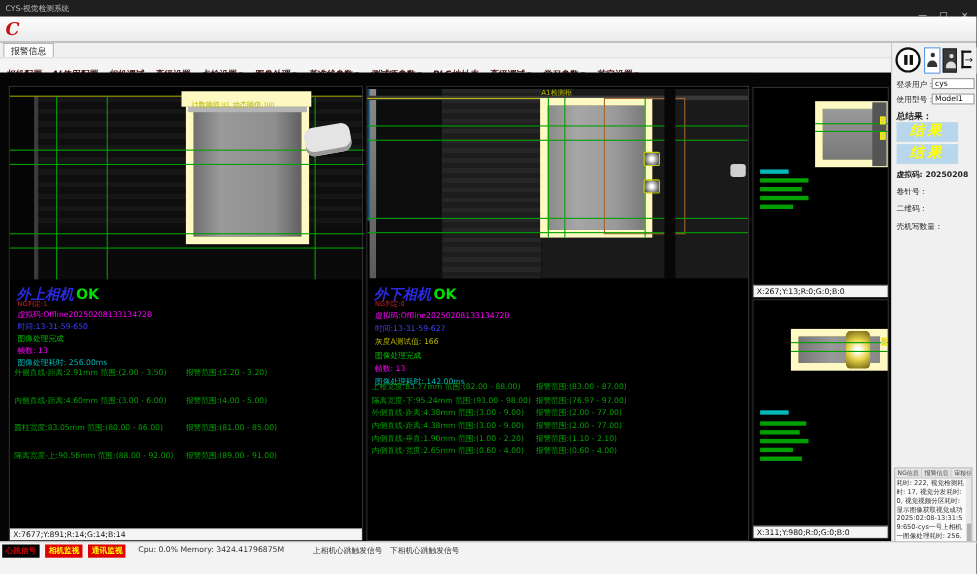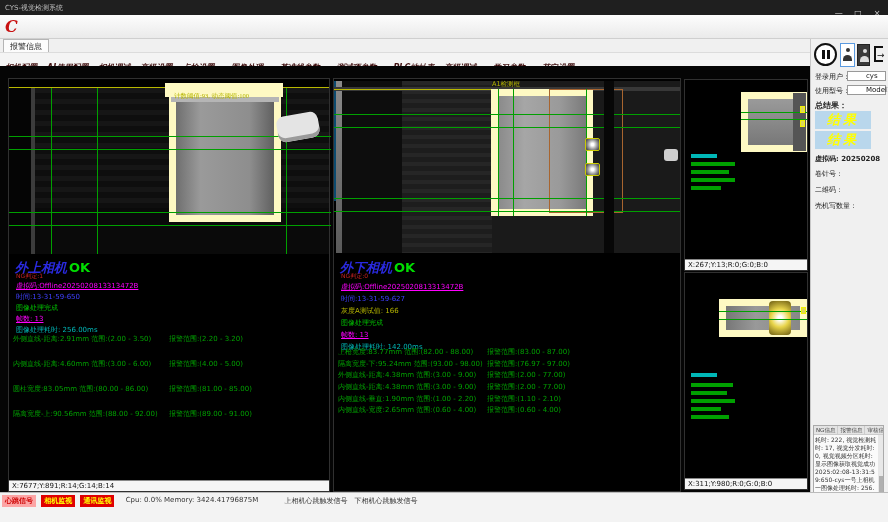--- a/index.html
+++ b/index.html
@@ -52,21 +52,21 @@
   
   .rtitle{position:absolute;left:6px;top:178px;white-space:nowrap;}
   .cam-name{font:bold italic 13px "DejaVu Sans",sans-serif;color:#2a2ae0;}
   .ok{font:bold 13px "DejaVu Sans",sans-serif;color:#00dd00;margin-left:2px;}
   .rsub{position:absolute;left:7px;top:193px;font-size:6px;color:#cc2222;}
   .rlines{position:absolute;left:7px;right:2px;}
   .panel-left .rlines{top:202px;}
   .panel-mid .rlines{top:202px;}
   .rline{font-size:7px;line-height:11px;white-space:nowrap;}
   .panel-mid .rline{line-height:12px;}
-  .c-magenta{color:#ff00ff;text-decoration:underline;}.c-blue{color:#4040ff;}.c-green{color:#00c000;}
+  .c-magenta{color:#ff00ff;}.c-blue{color:#4040ff;}.c-green{color:#00c000;}
   .c-cyan{color:#00b7b7;}.c-olive{color:#b5b500;}
   .meas{position:absolute;left:0;right:0;}
   #left-meas{top:255px;}
   #mid-meas{top:268px;}
   .mrow{position:relative;}
   #left-meas .mrow{height:25px;}
   #mid-meas .mrow{height:11.7px;}
   .mtext,.malarm{position:absolute;top:0;font-size:7px;color:#00a000;white-space:nowrap;}
   .mtext{left:4px;}
   #left-meas .malarm{left:160px;}
@@ -87,39 +87,39 @@
   .btn-user-dark{left:46px;top:5px;width:13px;height:22px;background:#3a3a3a;border:1px solid #222;}
   .btn-exit{left:61px;top:4px;width:16px;height:24px;background:#f0f0f0;}
   .person{position:absolute;left:2px;top:4px;width:9px;height:13px;}
   .person:before{content:"";position:absolute;left:2.5px;top:0;width:4px;height:4px;border-radius:50%;background:#333;}
   .person:after{content:"";position:absolute;left:0;bottom:0;width:9px;height:6px;border-radius:5px 5px 0 0;background:#333;}
   .btn-user-dark .person:before,.btn-user-dark .person:after{background:#ddd;}
   .door{position:absolute;left:2px;top:3px;width:9px;height:16px;border:2px solid #111;border-right:none;}
   .doorarrow{position:absolute;left:5px;top:8px;font-size:9px;color:#111;line-height:8px;}
   .srow{position:absolute;left:4px;white-space:nowrap;}
   .sfield{position:absolute;left:36px;width:39px;height:10px;background:#fff;border:1px solid #999;
-          font-size:7px;line-height:9px;padding-left:18px;color:#111;}
+          font-size:7px;line-height:9px;padding-left:2px;color:#111;}
   .stotal{font-weight:bold;font-size:8px;}
   .resultbox{position:absolute;left:4px;width:56px;height:18px;background:#b9d7ec;
              font:bold italic 13px "DejaVu Sans",sans-serif;color:#ffff00;text-align:center;
              line-height:18px;letter-spacing:3px;}
   .vcode{font-weight:bold;}
   .infobox{position:absolute;left:2px;top:386px;width:71px;height:70px;background:#fafafa;border:1px solid #aaa;}
   .info-tabs{position:absolute;left:0;top:0;right:0;height:9px;background:#e4e4e4;border-bottom:1px solid #ccc;
              white-space:nowrap;overflow:hidden;}
   .itab{display:inline-block;font-size:5.5px;color:#444;padding:1px 2px 0;border-right:1px solid #ccc;cursor:pointer;}
   .info-body{position:absolute;left:1px;top:10px;right:6px;bottom:1px;font-size:6px;line-height:8px;
              color:#333;overflow:hidden;word-break:break-all;}
   .info-scroll{position:absolute;right:0;top:9px;bottom:0;width:5px;background:#e8e8e8;}
   .info-scroll i{position:absolute;left:0.5px;bottom:2px;width:4px;height:16px;background:#b0b0b0;}
   
   .statusbar{position:absolute;left:0;top:492px;width:888px;height:30px;background:#f3f3f3;
              border-top:1px solid #bbb;font-size:7px;color:#333;}
   .badge{display:inline-block;margin:2px 1px 0 2px;padding:1px 3px;font-weight:bold;font-size:7px;}
-  .b-yellow{background:#fca5a5;color:#cc0000;}
+  .b-yellow{background:#000000;color:#cc0000;}
   .b-red{background:#e00000;color:#ffff00;}
   .sb-text{margin-left:8px;vertical-align:top;display:inline-block;margin-top:3px;}
 </style>
 </head>
 <body>
 
 <div class="win">
 
   <div class="titlebar">
     <span class="title">CYS-视觉检测系统</span>

